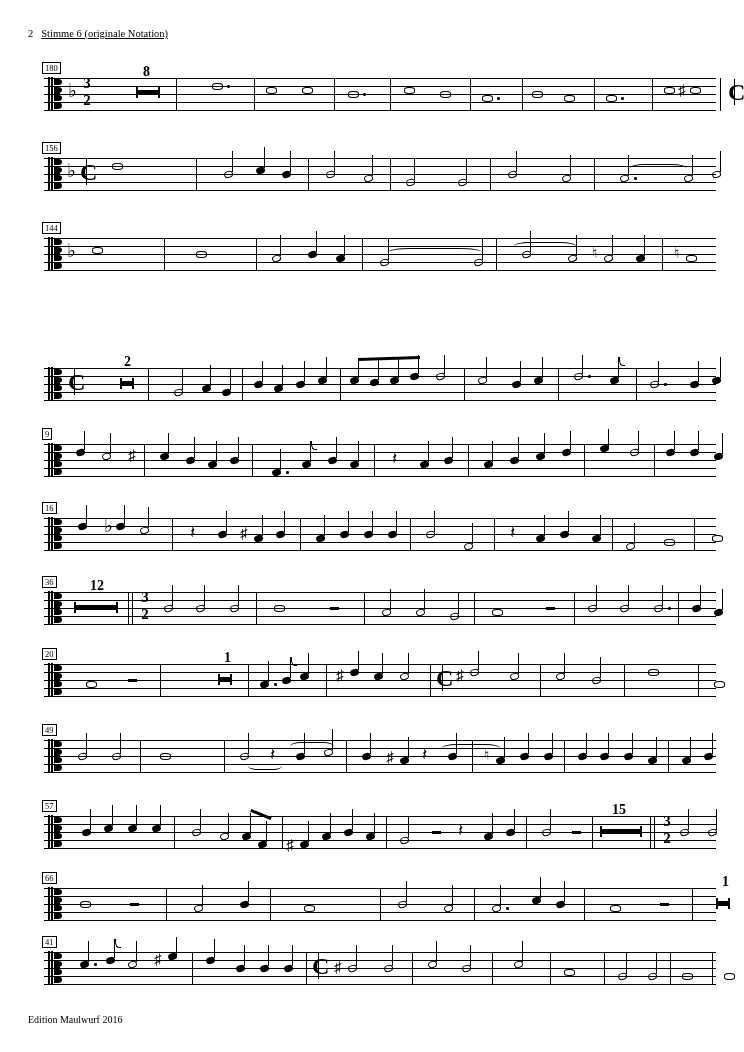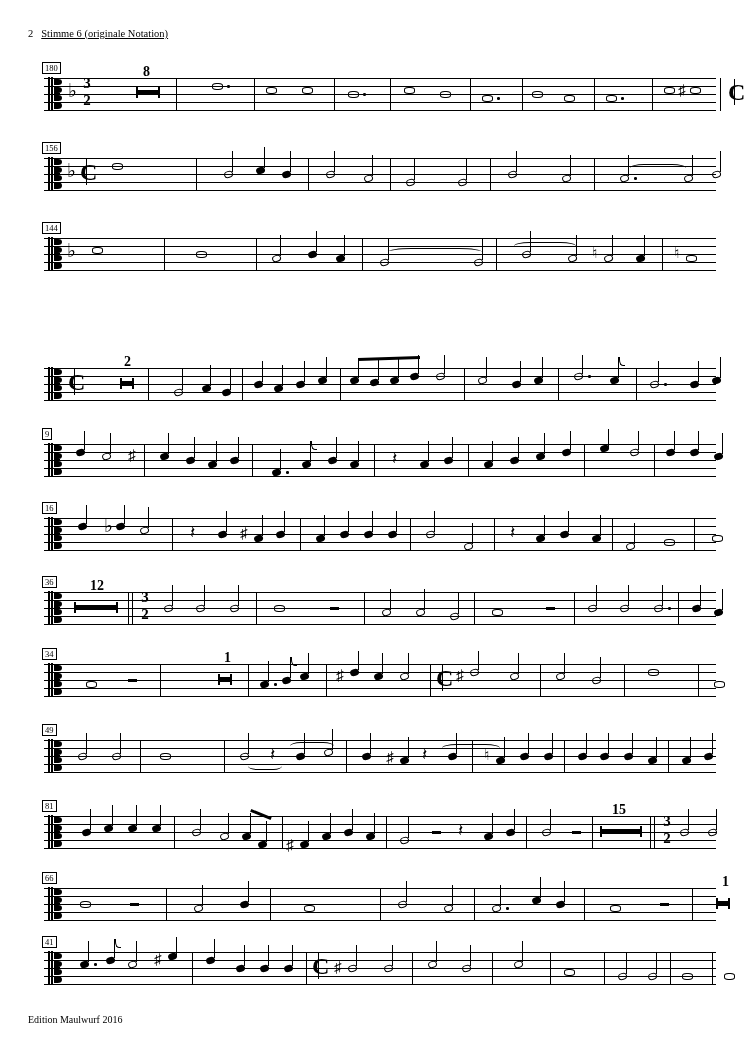--- a/index.html
+++ b/index.html
@@ -523,21 +523,21 @@
       <div class="stem" style="left:618px;top:-7px;height:21px;"></div>
     <div class="dot" style="left:624px;top:15px;"></div>
     <div class="bar" style="left:634px;"></div>
     <div class="nh" style="left:648px;top:13px;"></div>
       <div class="stem" style="left:656px;top:-7px;height:21px;"></div>
     <div class="nh" style="left:670px;top:17px;"></div>
       <div class="stem" style="left:678px;top:-3px;height:21px;"></div>
   </div>
 
   <div class="sys" style="left:44px;top:664px;width:672px;">
-    <div class="mnum" style="left:-2px;top:-16px;">34</div>
+    <div class="mnum" style="left:-2px;top:-16px;">20</div>
     <div class="staff">
         <div class="ln"></div>
         <div class="ln"></div>
         <div class="ln"></div>
         <div class="ln"></div>
         <div class="ln"></div>
       </div>
     <div class="clef">
       <div class="bx v1"></div>
         <div class="bx v2"></div>
@@ -652,21 +652,21 @@
     <div class="nh" style="left:604px;top:17px;"></div>
       <div class="stem" style="left:612px;top:-3px;height:21px;"></div>
     <div class="bar" style="left:624px;"></div>
     <div class="nh" style="left:638px;top:17px;"></div>
       <div class="stem" style="left:646px;top:-3px;height:21px;"></div>
     <div class="nh" style="left:660px;top:13px;"></div>
       <div class="stem" style="left:668px;top:-7px;height:21px;"></div>
   </div>
 
   <div class="sys" style="left:44px;top:816px;width:672px;">
-    <div class="mnum" style="left:-2px;top:-16px;">81</div>
+    <div class="mnum" style="left:-2px;top:-16px;">57</div>
     <div class="staff">
         <div class="ln"></div>
         <div class="ln"></div>
         <div class="ln"></div>
         <div class="ln"></div>
         <div class="ln"></div>
       </div>
     <div class="clef">
       <div class="bx v1"></div>
         <div class="bx v2"></div>

